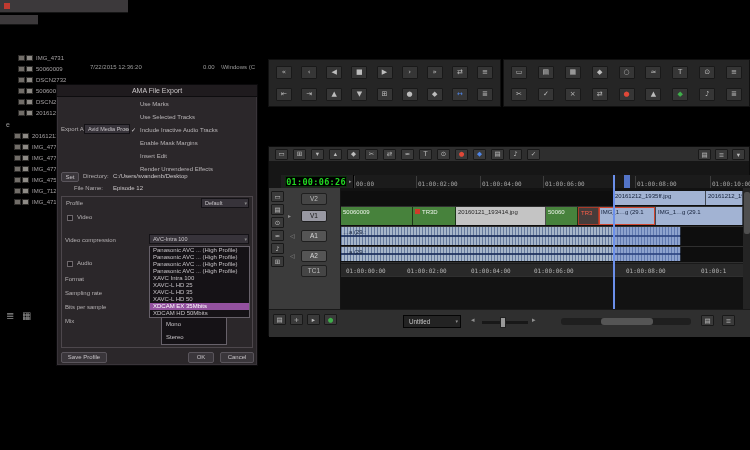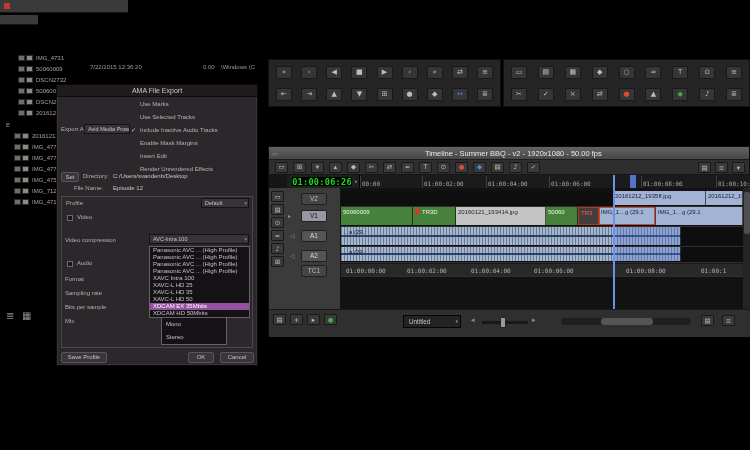--- a/index.html
+++ b/index.html
@@ -308,24 +308,20 @@
         <span class="icon-btn tint-red">●</span>
         <span class="icon-btn">▲</span>
         <span class="icon-btn tint-green">◆</span>
         <span class="icon-btn">♪</span>
         <span class="icon-btn">≣</span>
       </div>
   </div>
 
   <div class="abs" style="left:268px;top:146px;width:482px;height:190px;background:#161616;border:1px solid #0c0c0c;">
 
-    <div class="tl-titlebar" style="height:13px;">
-      <span class="glyph" style="margin-left:3px;font-size:6px;">▭</span>
-      <span class="tl-title">Timeline - Summer BBQ - v2 - 1920x1080 - 50.00 fps</span>
-    </div>
 
     <div class="tl-toolbar sm" style="height:15px;position:relative;">
       <span style="display:flex;gap:5px;">
           <span class="icon-btn">▭</span>
           <span class="icon-btn">⊞</span>
           <span class="icon-btn">▾</span>
           <span class="icon-btn">▴</span>
           <span class="icon-btn">◆</span>
           <span class="icon-btn">✂</span>
           <span class="icon-btn">⇄</span>
@@ -338,21 +334,21 @@
           <span class="icon-btn">♪</span>
           <span class="icon-btn">✓</span>
         </span>
       <span style="position:absolute;right:4px;top:2px;display:flex;gap:4px;">
           <span class="icon-btn">▤</span>
           <span class="icon-btn">≡</span>
           <span class="icon-btn">▾</span>
         </span>
     </div>
 
-    <div class="tcrow" style="position:absolute;left:18px;top:28px;width:398px;height:13px;">
+    <div class="tcrow" style="position:absolute;left:12px;top:28px;width:398px;height:13px;">
       <div class="tc-display" style="left:4px;top:1px;width:62px;height:11px;">01:00:06:26</div>
       <span class="abs glyph" style="left:68px;top:3px;font-size:5px;">▸</span>
       <div class="ruler" style="left:72px;top:0;width:402px;height:13px;">
           <div class="ruler-tick" style="left: 0px;"></div>
           <span class="ruler-label" style="left: 2px;">00:00</span>
           <div class="ruler-tick" style="left: 62px;"></div>
           <span class="ruler-label" style="left: 64px;">01:00:02:00</span>
           <div class="ruler-tick" style="left: 126px;"></div>
           <span class="ruler-label" style="left: 128px;">01:00:04:00</span>
           <div class="ruler-tick" style="left: 189px;"></div>

